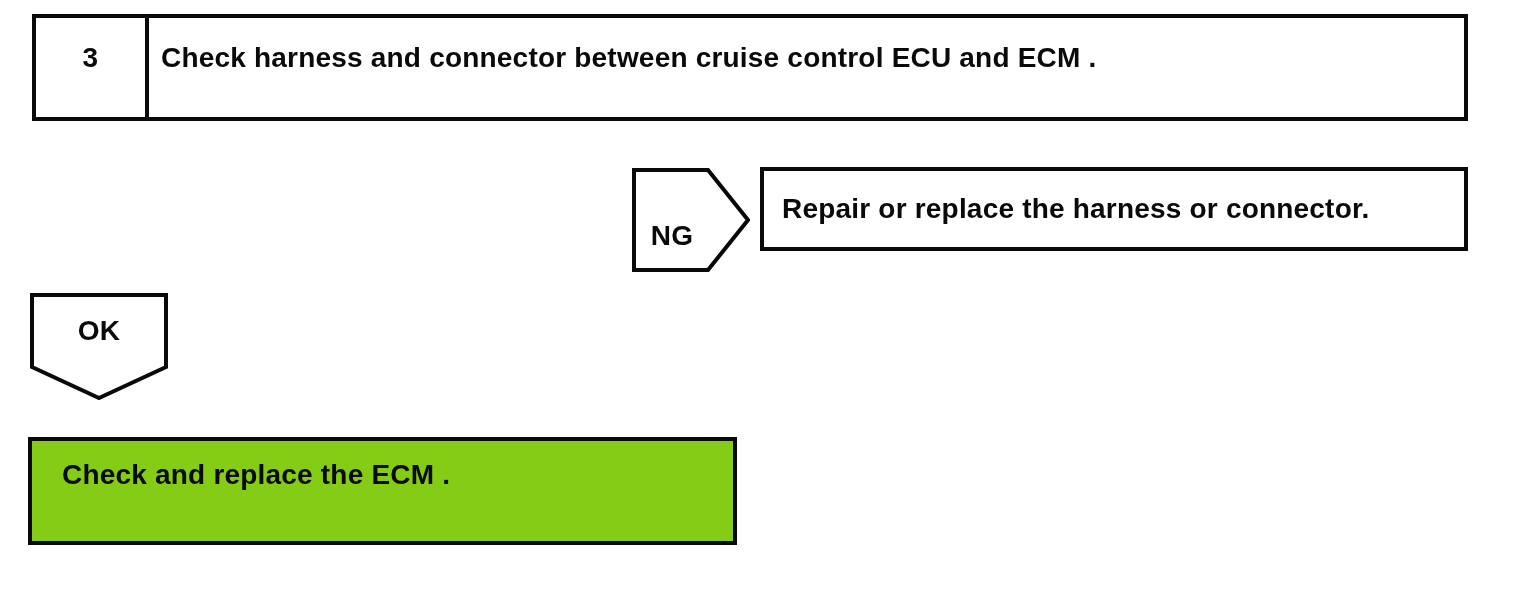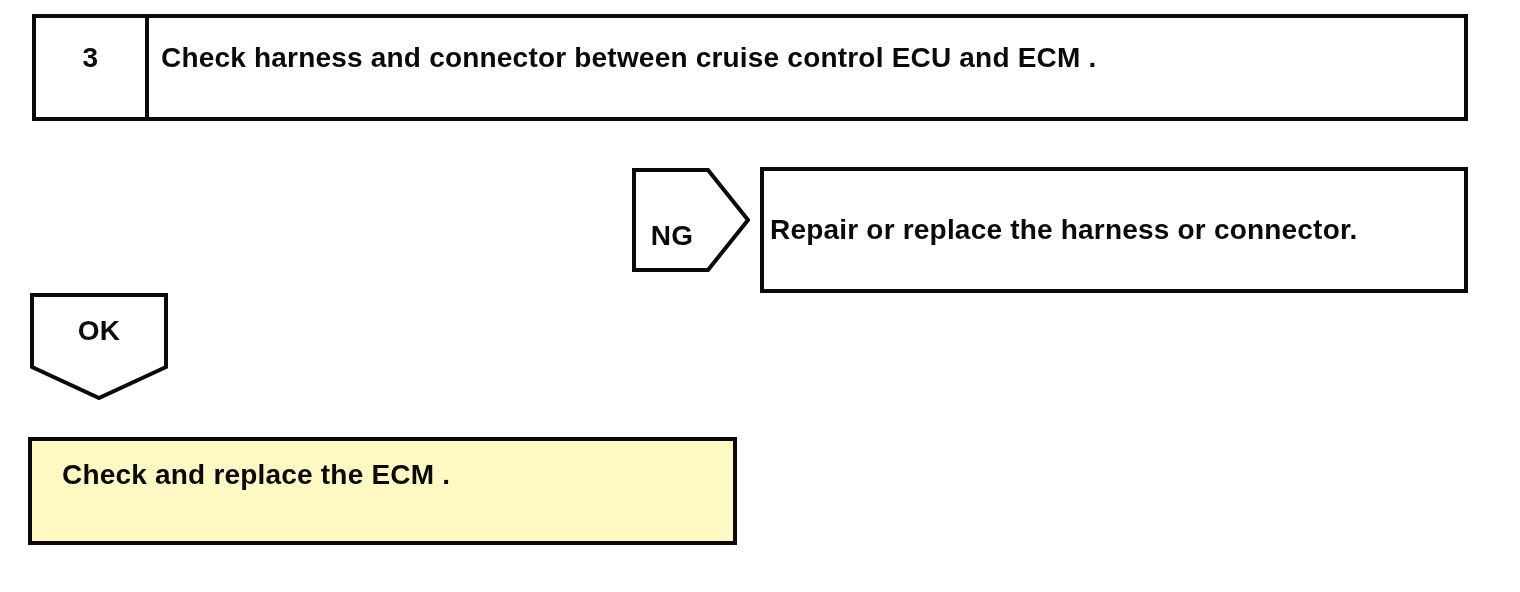--- a/index.html
+++ b/index.html
@@ -63,33 +63,33 @@
     justify-content: center;
     align-items: center;
   }
   .ng-tag .tag-label { left: 0; top: 16px; width: 80px; height: 104px; }
   .ok-tag .tag-label { left: 0; top: 0; width: 138px; height: 76px; }
 
   
   .ng-action-box {
     position: absolute;
     left: 760px; top: 167px;
-    width: 708px; height: 126px;
+    width: 708px; height: 84px;
     border: 4px solid #0a0a0a;
     background: #ffffff;
     display: flex;
     align-items: center;
-    padding-left: 6px;
+    padding-left: 18px;
   }
   .ok-action-box {
     position: absolute;
     left: 28px; top: 437px;
     width: 709px; height: 108px;
     border: 4px solid #0a0a0a;
-    background: #fef9c3;
+    background: #84cc16;
     padding: 18px 10px 0 30px;
   }
 </style>
 </head>
 <body>
 
 <div class="page">
 
   <div class="step-box">
     <div class="step-number-cell">

